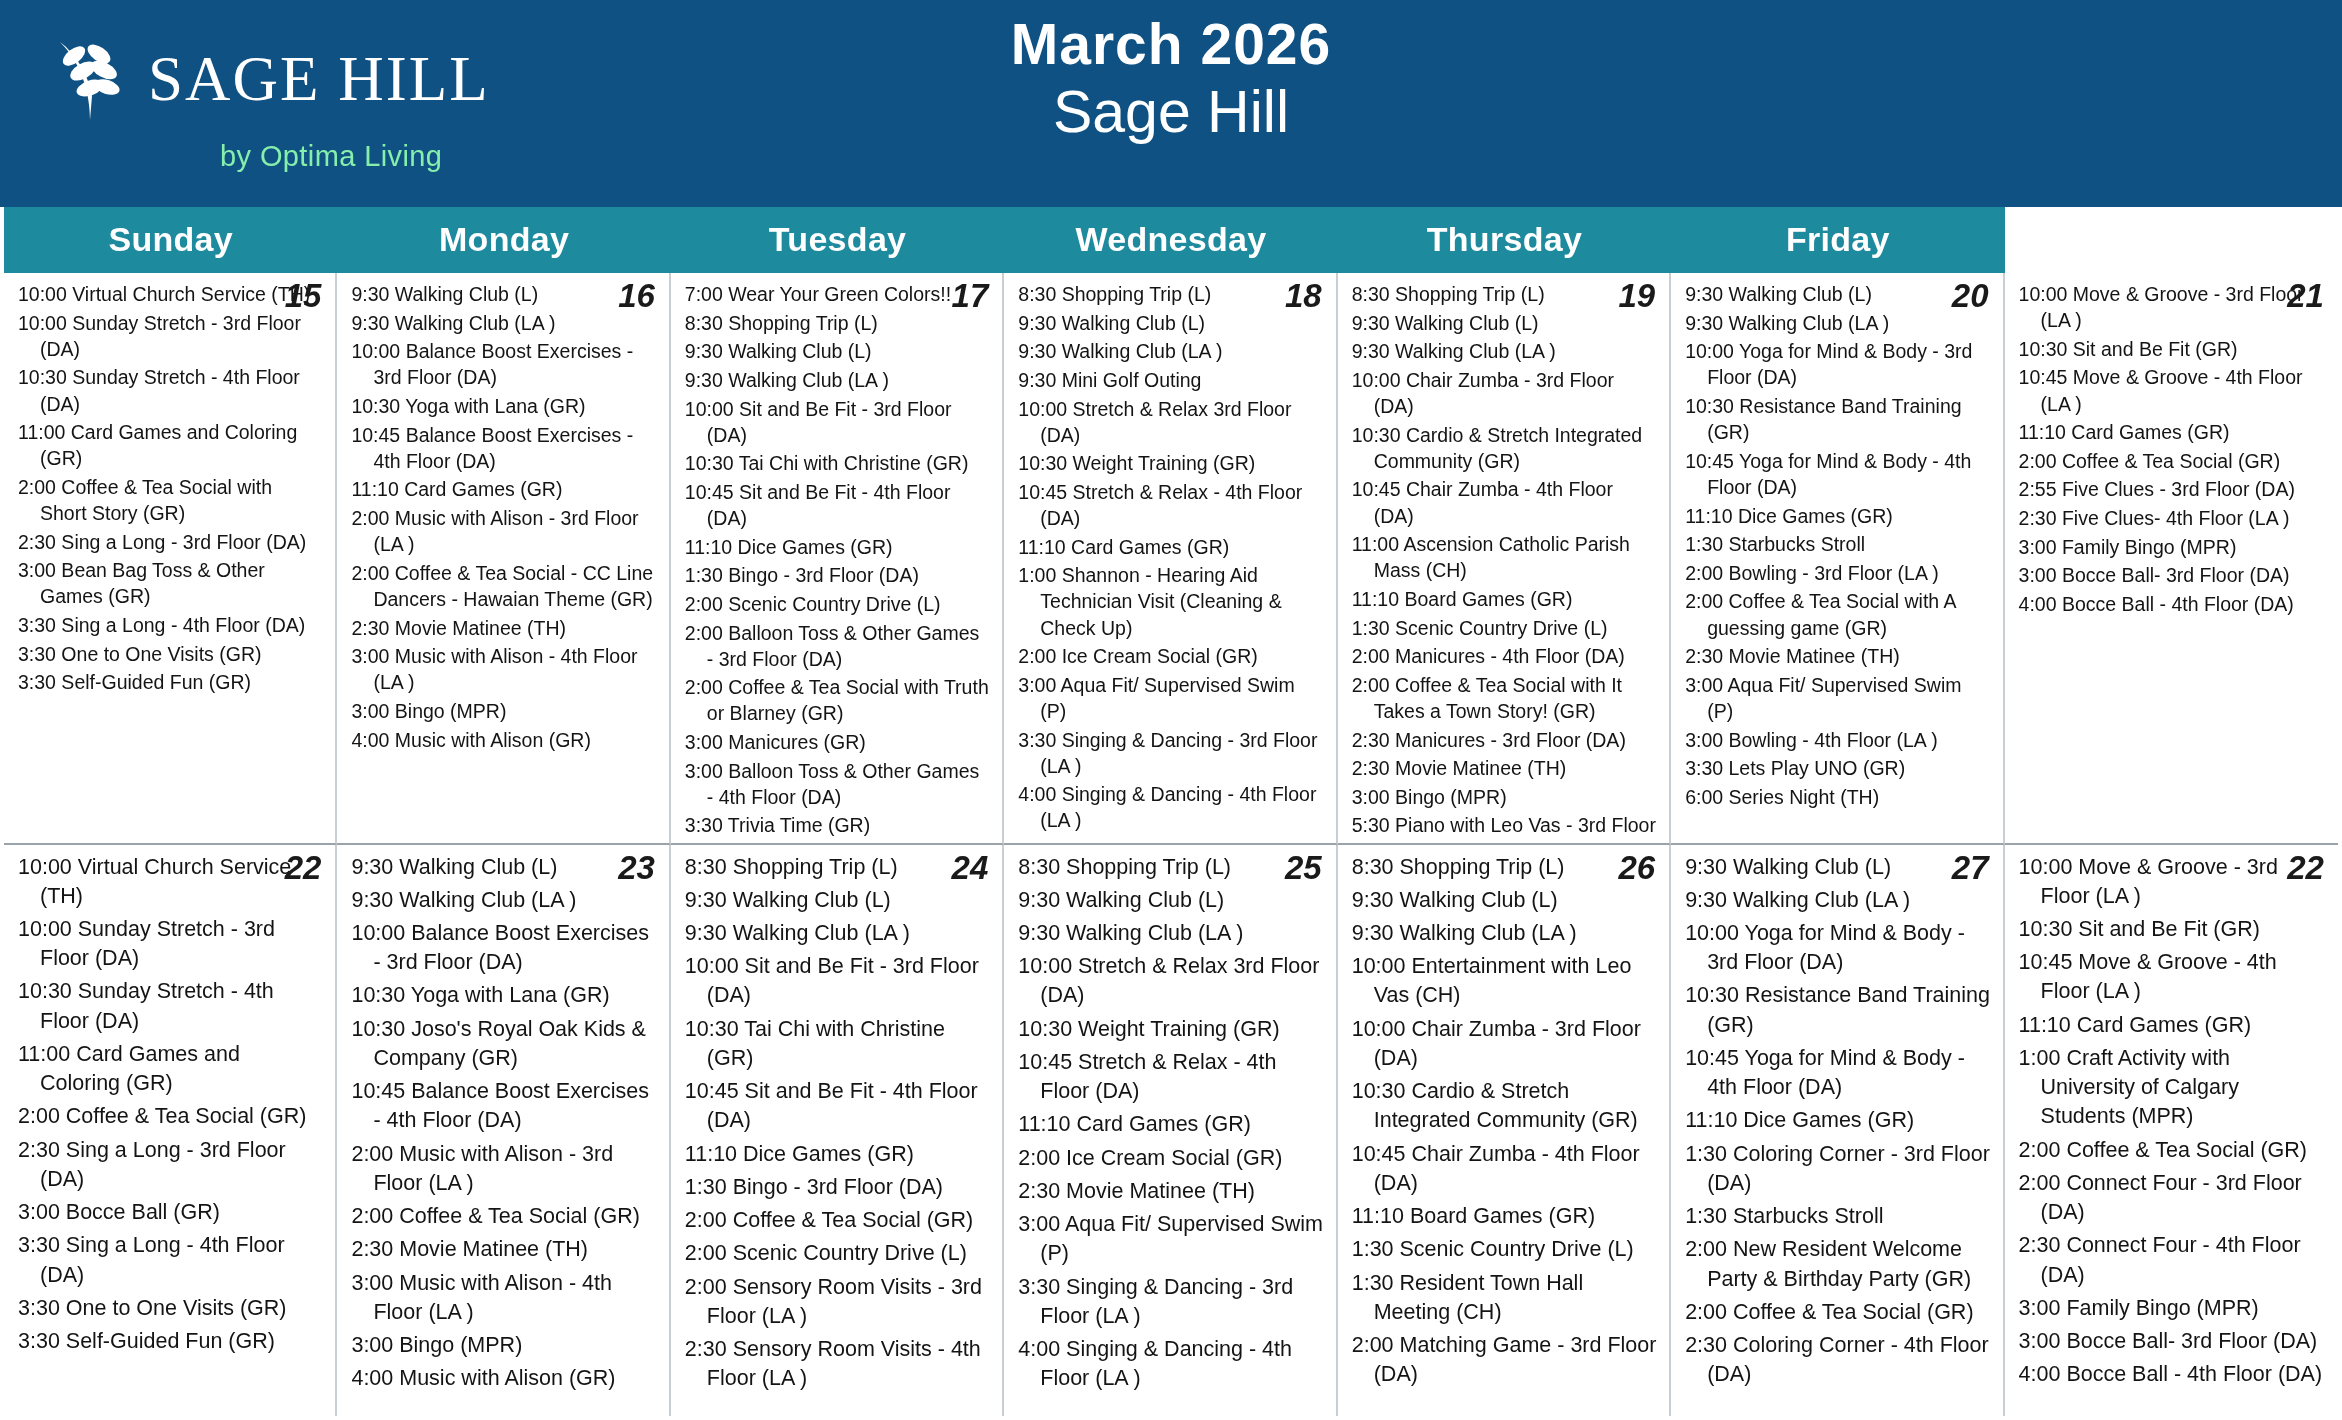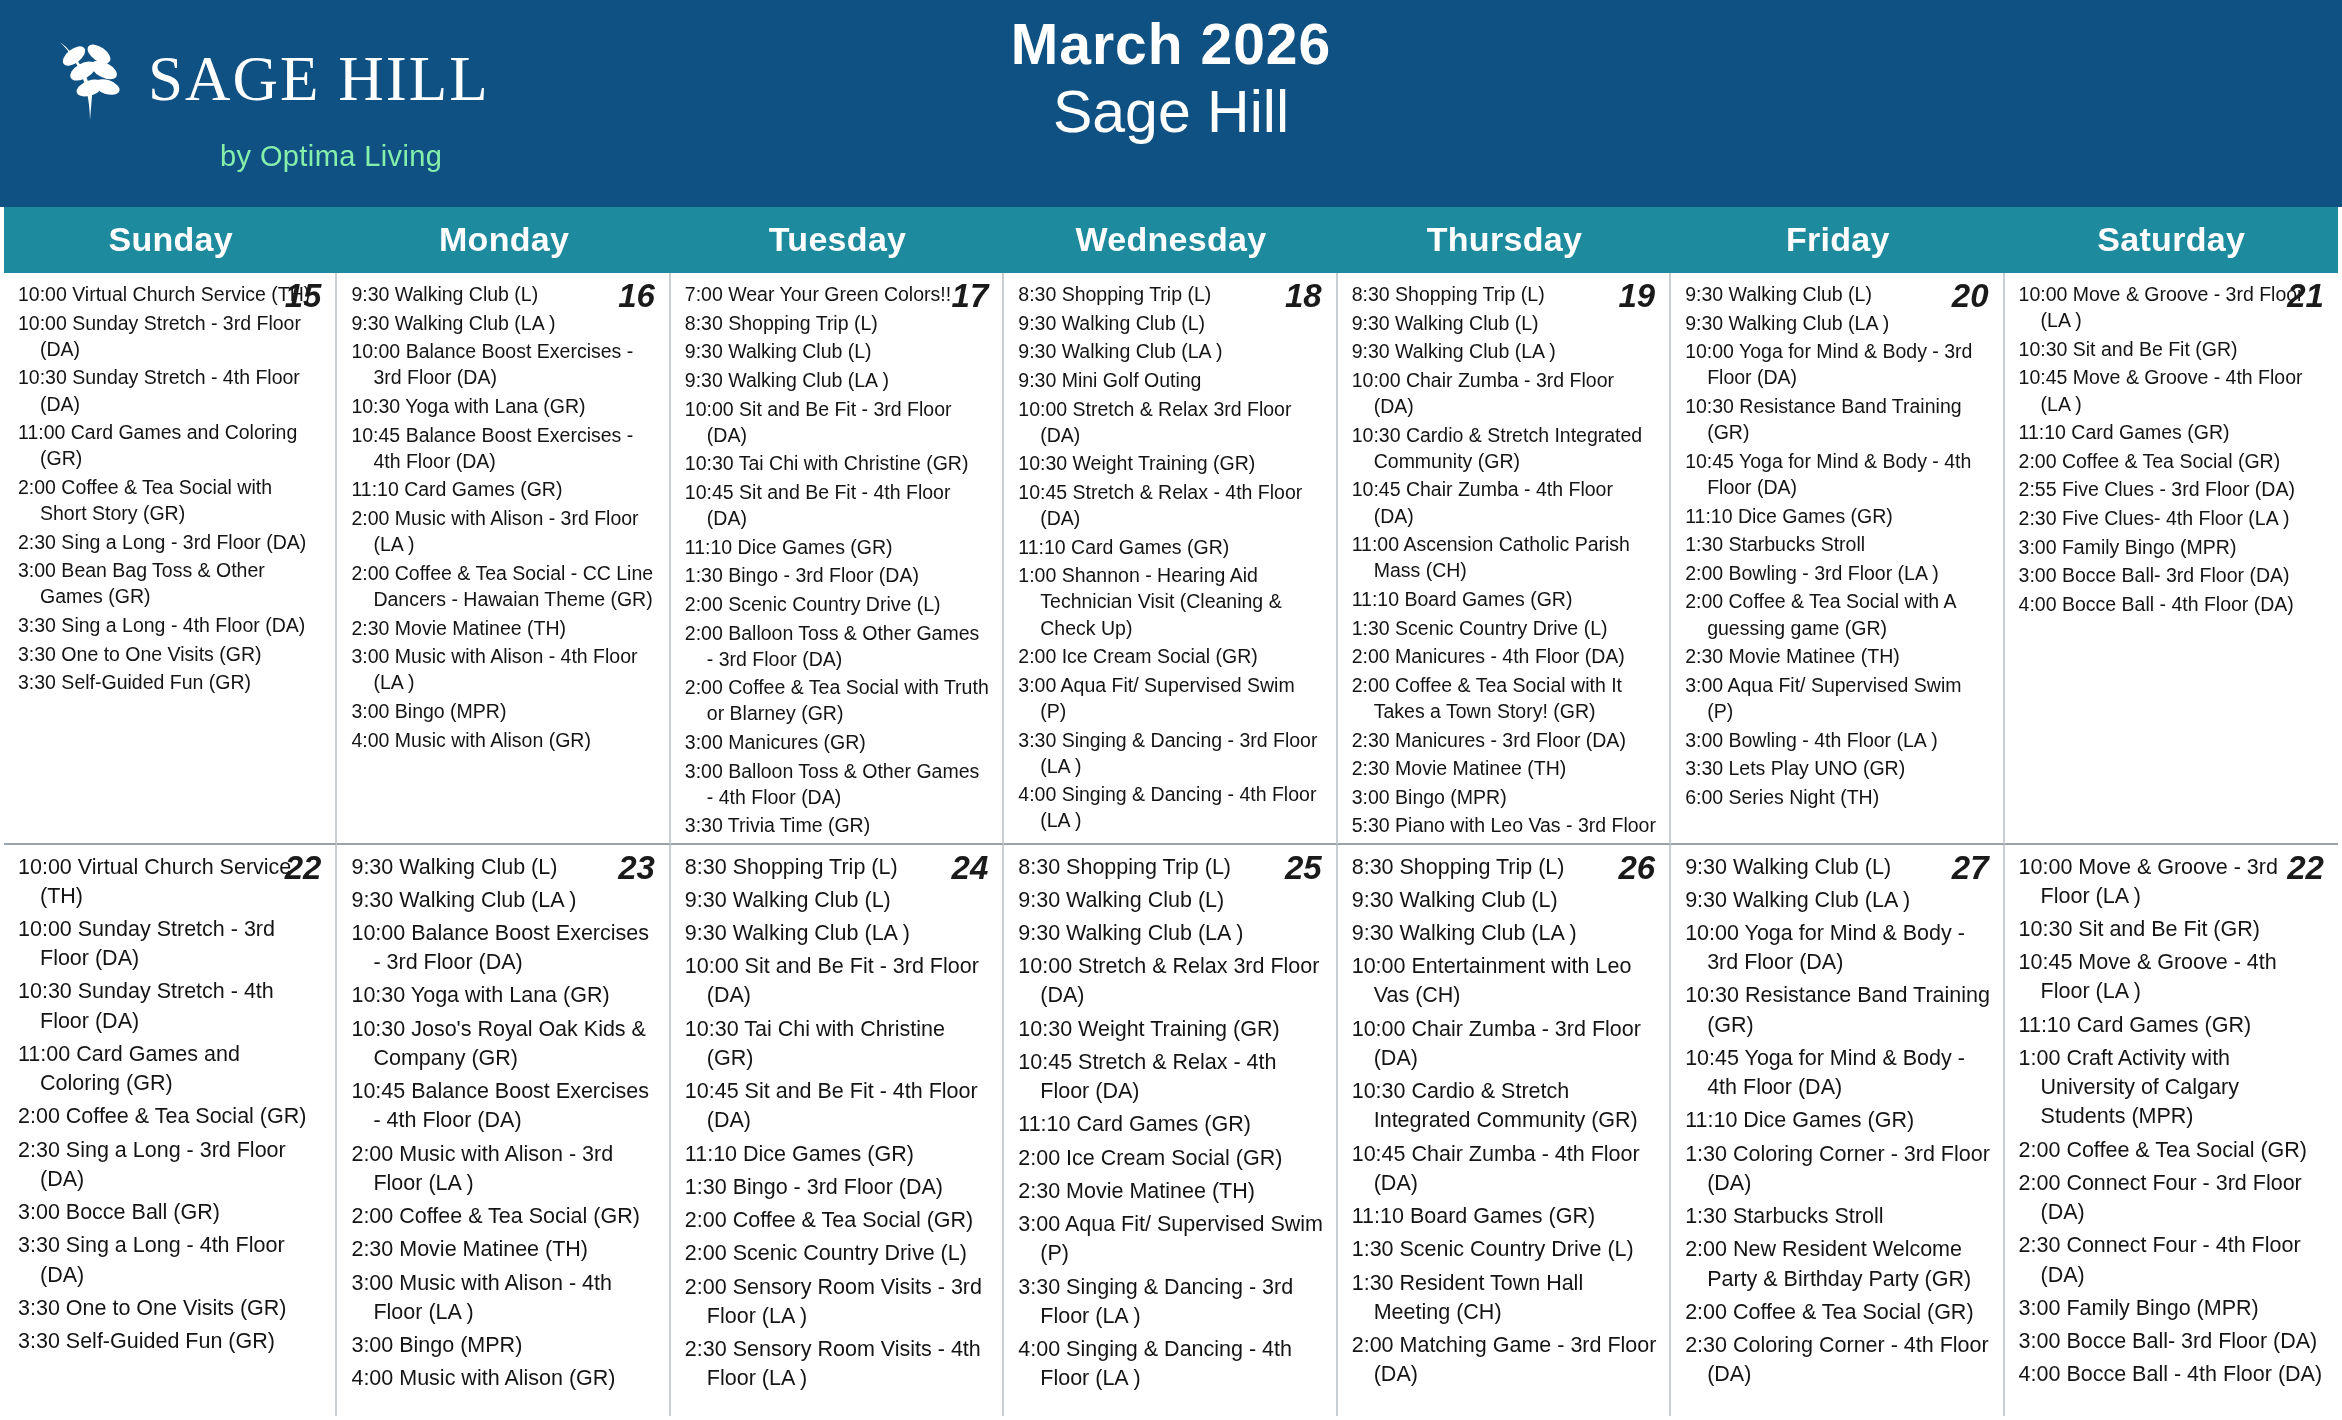--- a/index.html
+++ b/index.html
@@ -188,21 +188,20 @@
     </div>
   </div>
 
   <div class="dow-row">
     <div class="dow-cell">Sunday</div>
     <div class="dow-cell">Monday</div>
     <div class="dow-cell">Tuesday</div>
     <div class="dow-cell">Wednesday</div>
     <div class="dow-cell">Thursday</div>
     <div class="dow-cell">Friday</div>
-    <div class="dow-cell">Saturday</div>
   </div>
 
   <div class="grid" id="calendar-grid">
       <div class="day-cell">
         <div class="date-num">15</div>
         <ul class="events">
           <li class="first-item-offset">
             <span class="ev-text">10:00 Virtual Church Service (TH)</span>
           </li>
           <li>

